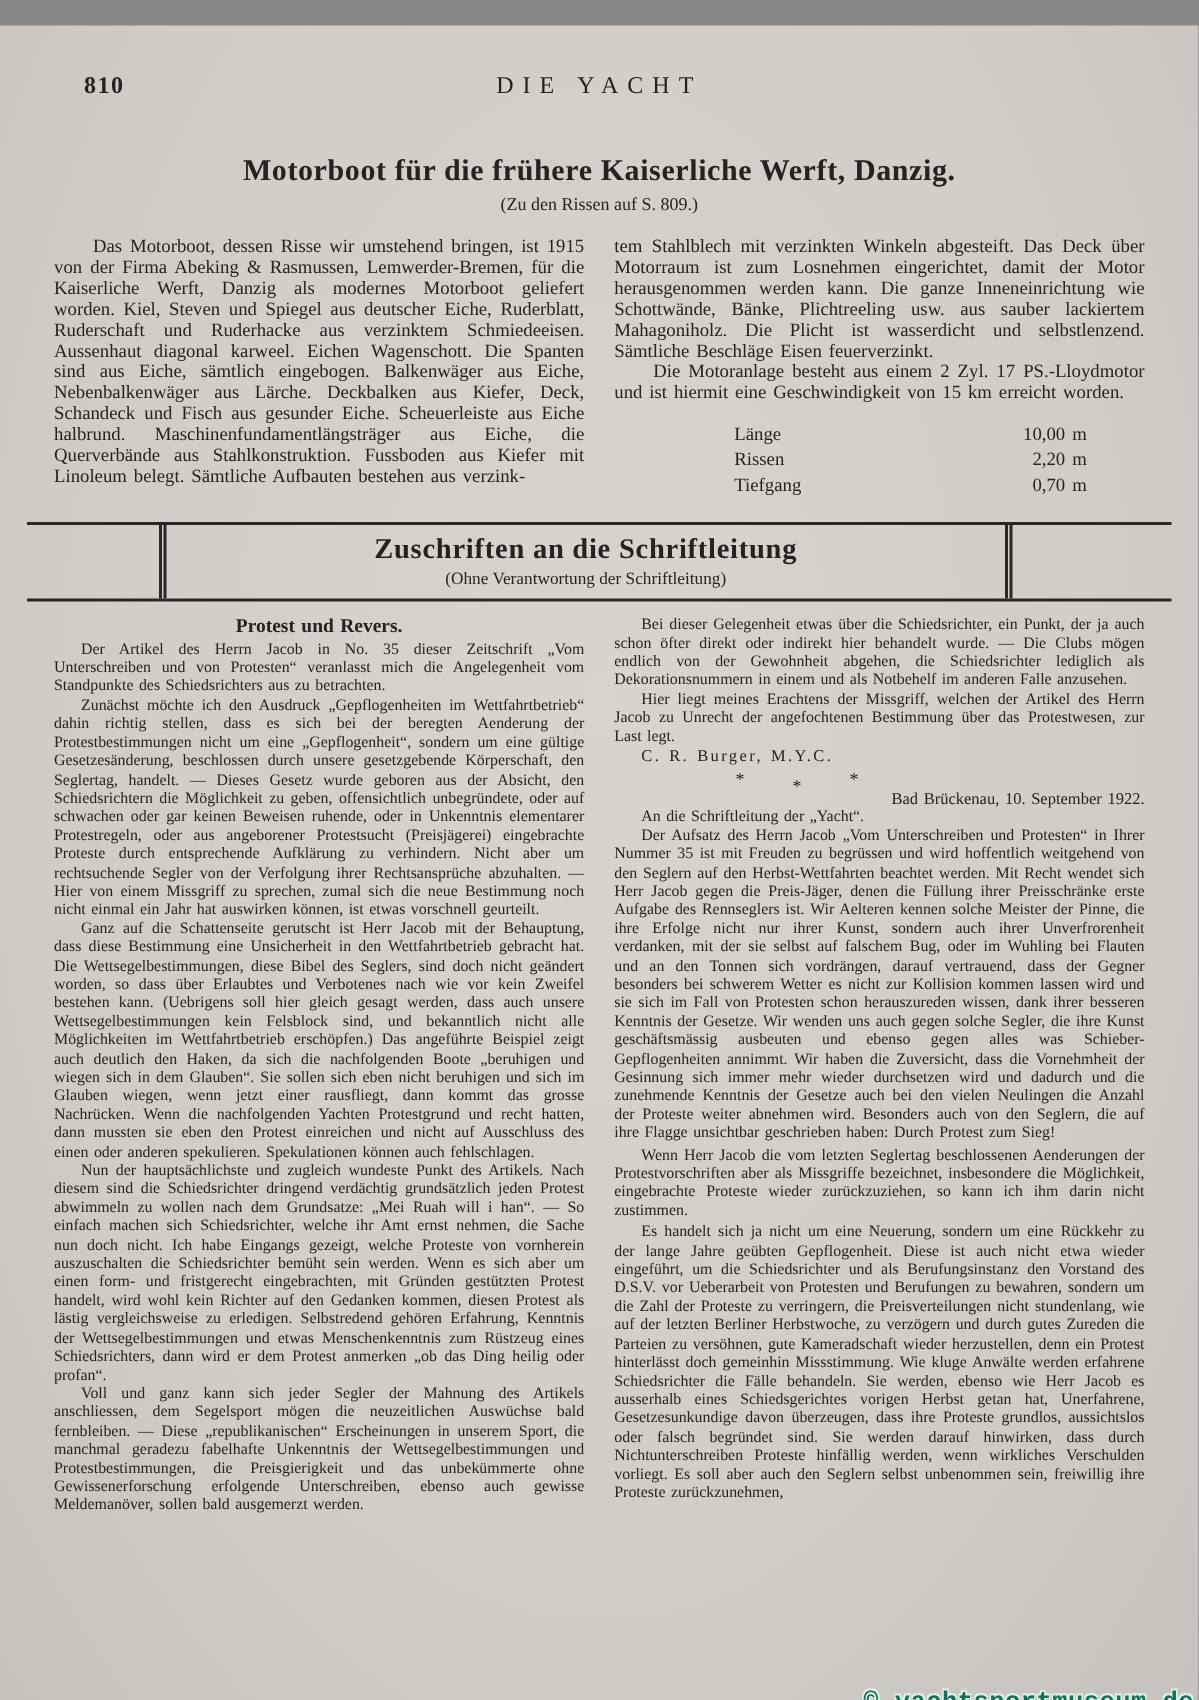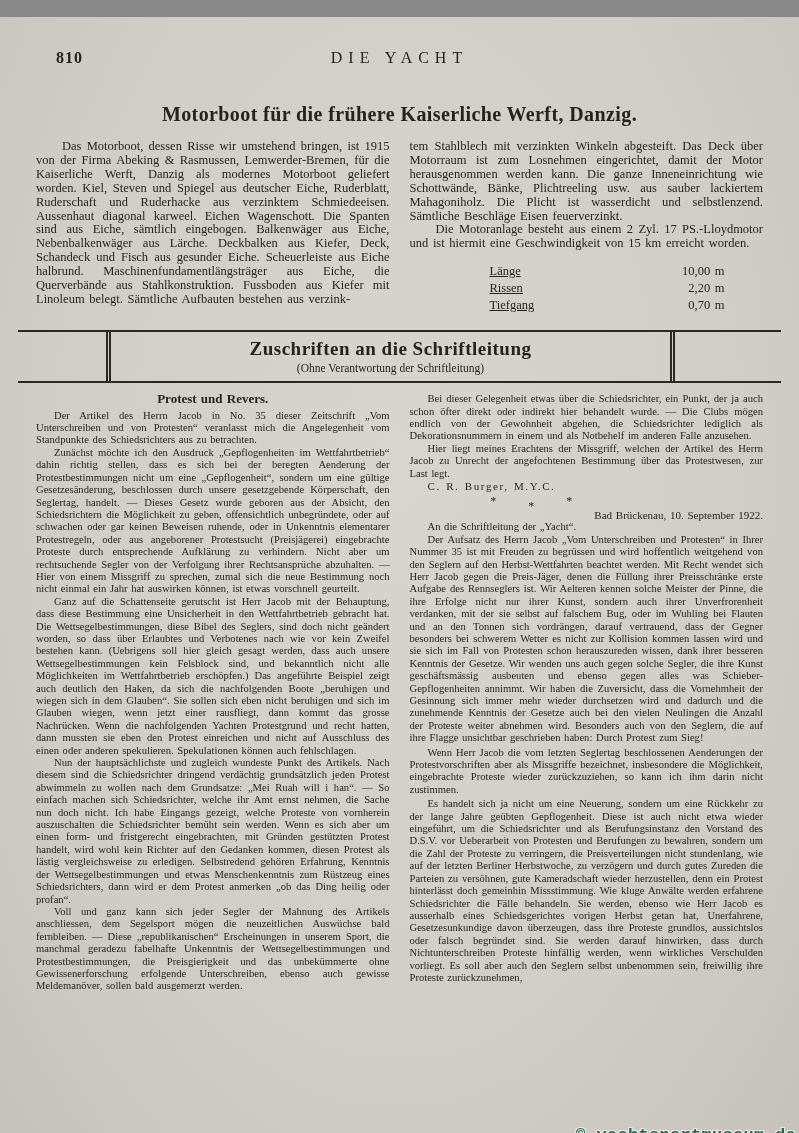--- a/index.html
+++ b/index.html
@@ -20,21 +20,21 @@
   .article-title{margin-top:26px;text-align:center;font-size:20px;font-weight:bold;letter-spacing:0.4px;}
   .article-subtitle{text-align:center;font-size:12px;margin-top:3px;}
   .columns{display:flex;gap:20px;padding:0 36px;margin-top:14px;}
   .col{flex:1;min-width:0;text-align:justify;}
   .article-body{font-size:12.5px;line-height:13.9px;word-spacing:1.5px;}
   .article-body p{margin:0;}
   .indent1{text-indent:26px;}
   .no-indent{text-indent:0;}
   .specs{margin:12px 0 0 80px;font-size:12.5px;line-height:17px;width:235px;}
   .spec-row{display:flex;}
-  .spec-label{width:115px;text-decoration:underline;}
+  .spec-label{width:115px;}
   .spec-value{flex:1;text-align:right;}
   
   .banner{display:flex;align-items:stretch;margin:16px 18px 0;
     border-top:2px solid #2b2824;border-bottom:2px solid #2b2824;}
   .banner-cell-left{width:88px;border-right:5px double #2b2824;}
   .banner-cell-right{width:106px;border-left:5px double #2b2824;}
   .banner-center{flex:1;text-align:center;padding:6px 12px 7px;}
   .banner-title{font-size:19px;font-weight:bold;letter-spacing:0.5px;}
   .banner-subtitle{font-size:11.5px;margin-top:2px;}
   
@@ -62,20 +62,21 @@
 <body>
 
 <div class="page">
 
   <div class="page-header">
     <span class="page-number">810</span>
     <span class="masthead">DIE YACHT</span>
   </div>
 
   <div class="article-title">Motorboot für die frühere Kaiserliche Werft, Danzig.</div>
+  <div class="article-subtitle">(Zu den Rissen auf S. 809.)</div>
 
   <div class="columns article-body">
     <div class="col">
       <p class="indent1">Das Motorboot, dessen Risse wir umstehend bringen, ist 1915 von der Firma Abeking &amp; Rasmussen, Lemwerder-Bremen, für die Kaiserliche Werft, Danzig als modernes Motorboot geliefert worden. Kiel, Steven und Spiegel aus deutscher Eiche, Ruderblatt, Ruderschaft und Ruderhacke aus verzinktem Schmiedeeisen. Aussenhaut diagonal karweel. Eichen Wagenschott. Die Spanten sind aus Eiche, sämtlich eingebogen. Balkenwäger aus Eiche, Nebenbalkenwäger aus Lärche. Deckbalken aus Kiefer, Deck, Schandeck und Fisch aus gesunder Eiche. Scheuerleiste aus Eiche halbrund. Maschinenfundamentlängsträger aus Eiche, die Querverbände aus Stahlkonstruktion. Fussboden aus Kiefer mit Linoleum belegt. Sämtliche Aufbauten bestehen aus verzink-</p>
     </div>
     <div class="col">
       <p class="no-indent">tem Stahlblech mit verzinkten Winkeln abgesteift. Das Deck über Motorraum ist zum Losnehmen eingerichtet, damit der Motor herausgenommen werden kann. Die ganze Inneneinrichtung wie Schottwände, Bänke, Plichtreeling usw. aus sauber lackiertem Mahagoniholz. Die Plicht ist wasserdicht und selbstlenzend. Sämtliche Beschläge Eisen feuerverzinkt.</p>
       <p class="indent1">Die Motoranlage besteht aus einem 2 Zyl. 17 PS.-Lloydmotor und ist hiermit eine Geschwindigkeit von 15 km erreicht worden.</p>
       <div class="specs">
         <div class="spec-row">

